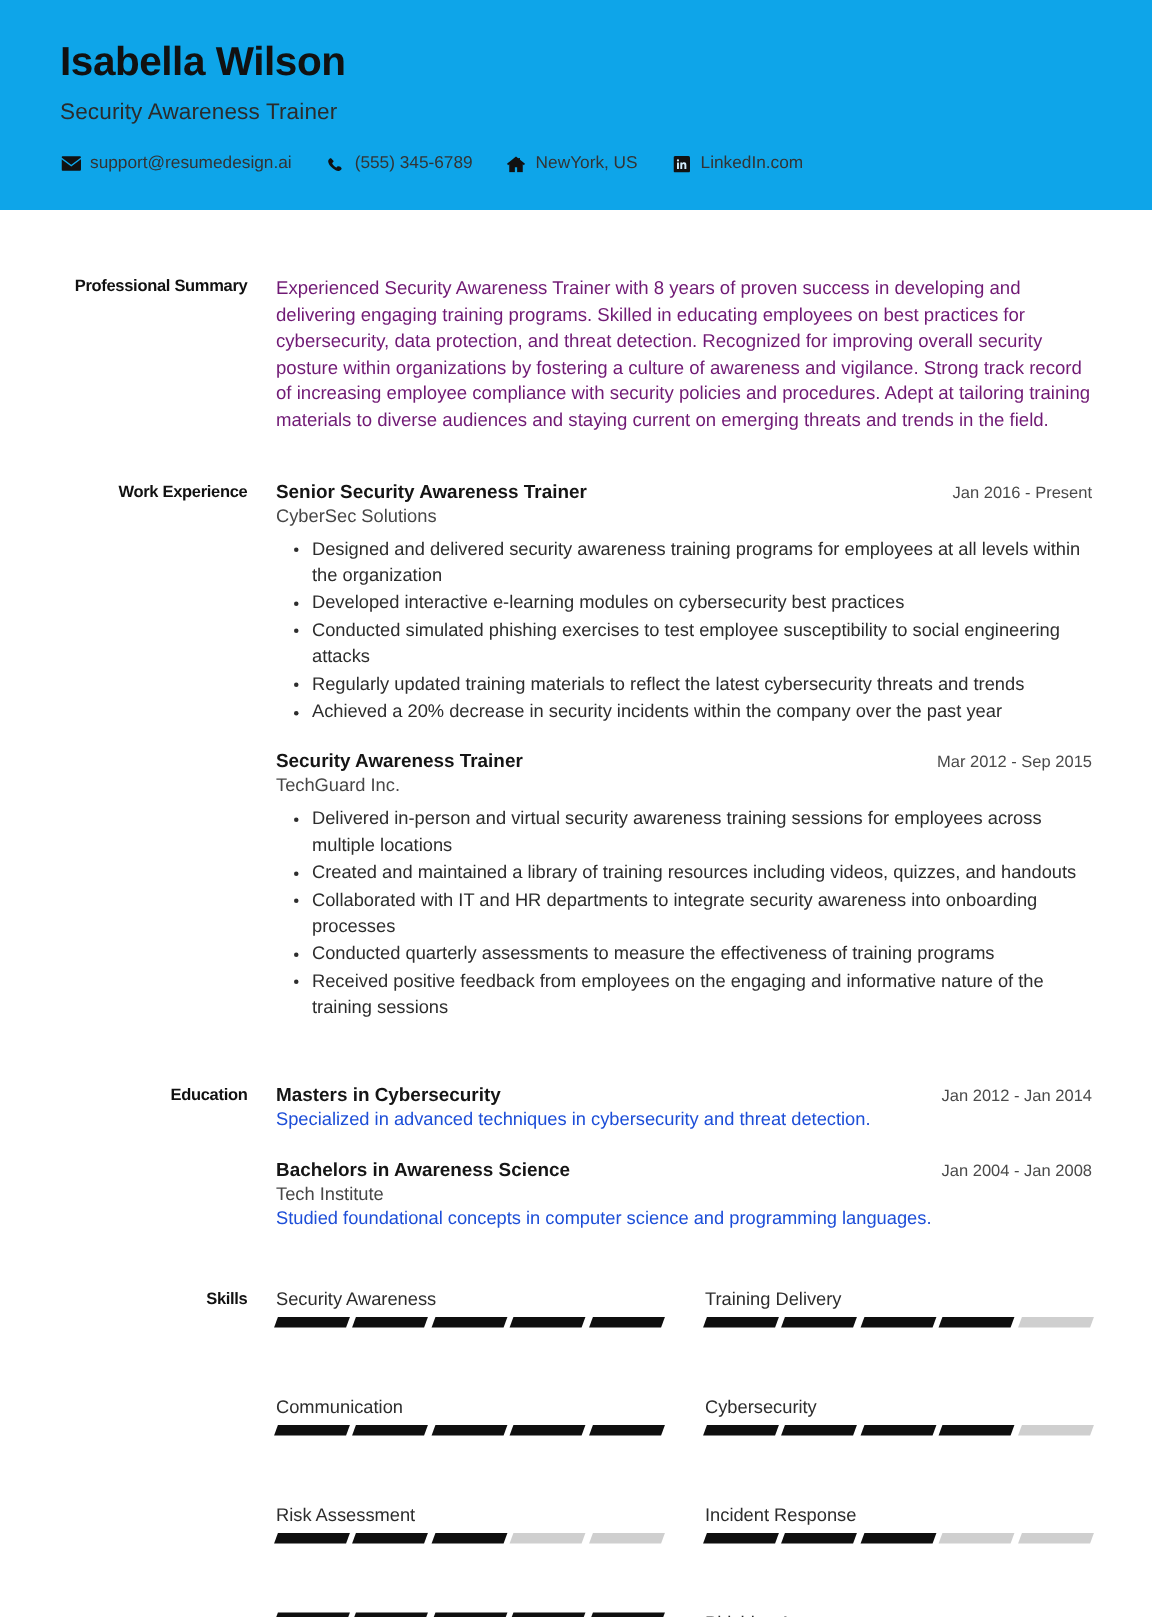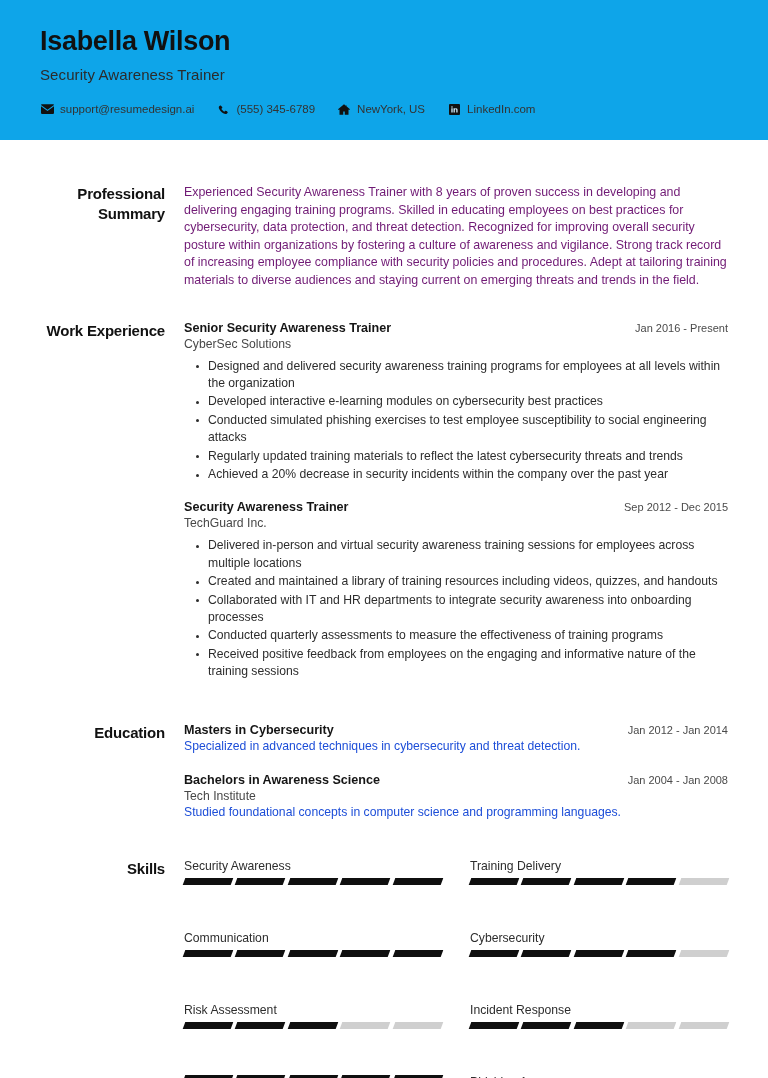--- a/index.html
+++ b/index.html
@@ -60,21 +60,21 @@
   
   .section {
     display: flex;
     padding: 0 40px 0 40px;
     align-items: flex-start;
   }
   .sec-label {
     width: 125px;
     flex: 0 0 125px;
     text-align: right;
-    font-size: 15px;
+    font-size: 11px;
     font-weight: bold;
     color: #111111;
     line-height: 1.3;
     padding-right: 0;
     letter-spacing: -0.2px;
   }
   .sec-body {
     flex: 1;
     padding-left: 19px;
   }
@@ -249,21 +249,21 @@
           <li>Developed interactive e-learning modules on cybersecurity best practices</li>
           <li>Conducted simulated phishing exercises to test employee susceptibility to social engineering attacks</li>
           <li>Regularly updated training materials to reflect the latest cybersecurity threats and trends</li>
           <li>Achieved a 20% decrease in security incidents within the company over the past year</li>
         </ul>
       </div>
 
       <div class="entry">
         <div class="entry-head">
           <div class="entry-title">Security Awareness Trainer</div>
-          <div class="entry-date">Sep 2012 - Dec 2015</div>
+          <div class="entry-date">Mar 2012 - Sep 2015</div>
         </div>
         <div class="entry-org">TechGuard Inc.</div>
         <ul class="bullets">
           <li>Delivered in-person and virtual security awareness training sessions for employees across multiple locations</li>
           <li>Created and maintained a library of training resources including videos, quizzes, and handouts</li>
           <li>Collaborated with IT and HR departments to integrate security awareness into onboarding processes</li>
           <li>Conducted quarterly assessments to measure the effectiveness of training programs</li>
           <li>Received positive feedback from employees on the engaging and informative nature of the training sessions</li>
         </ul>
       </div>

